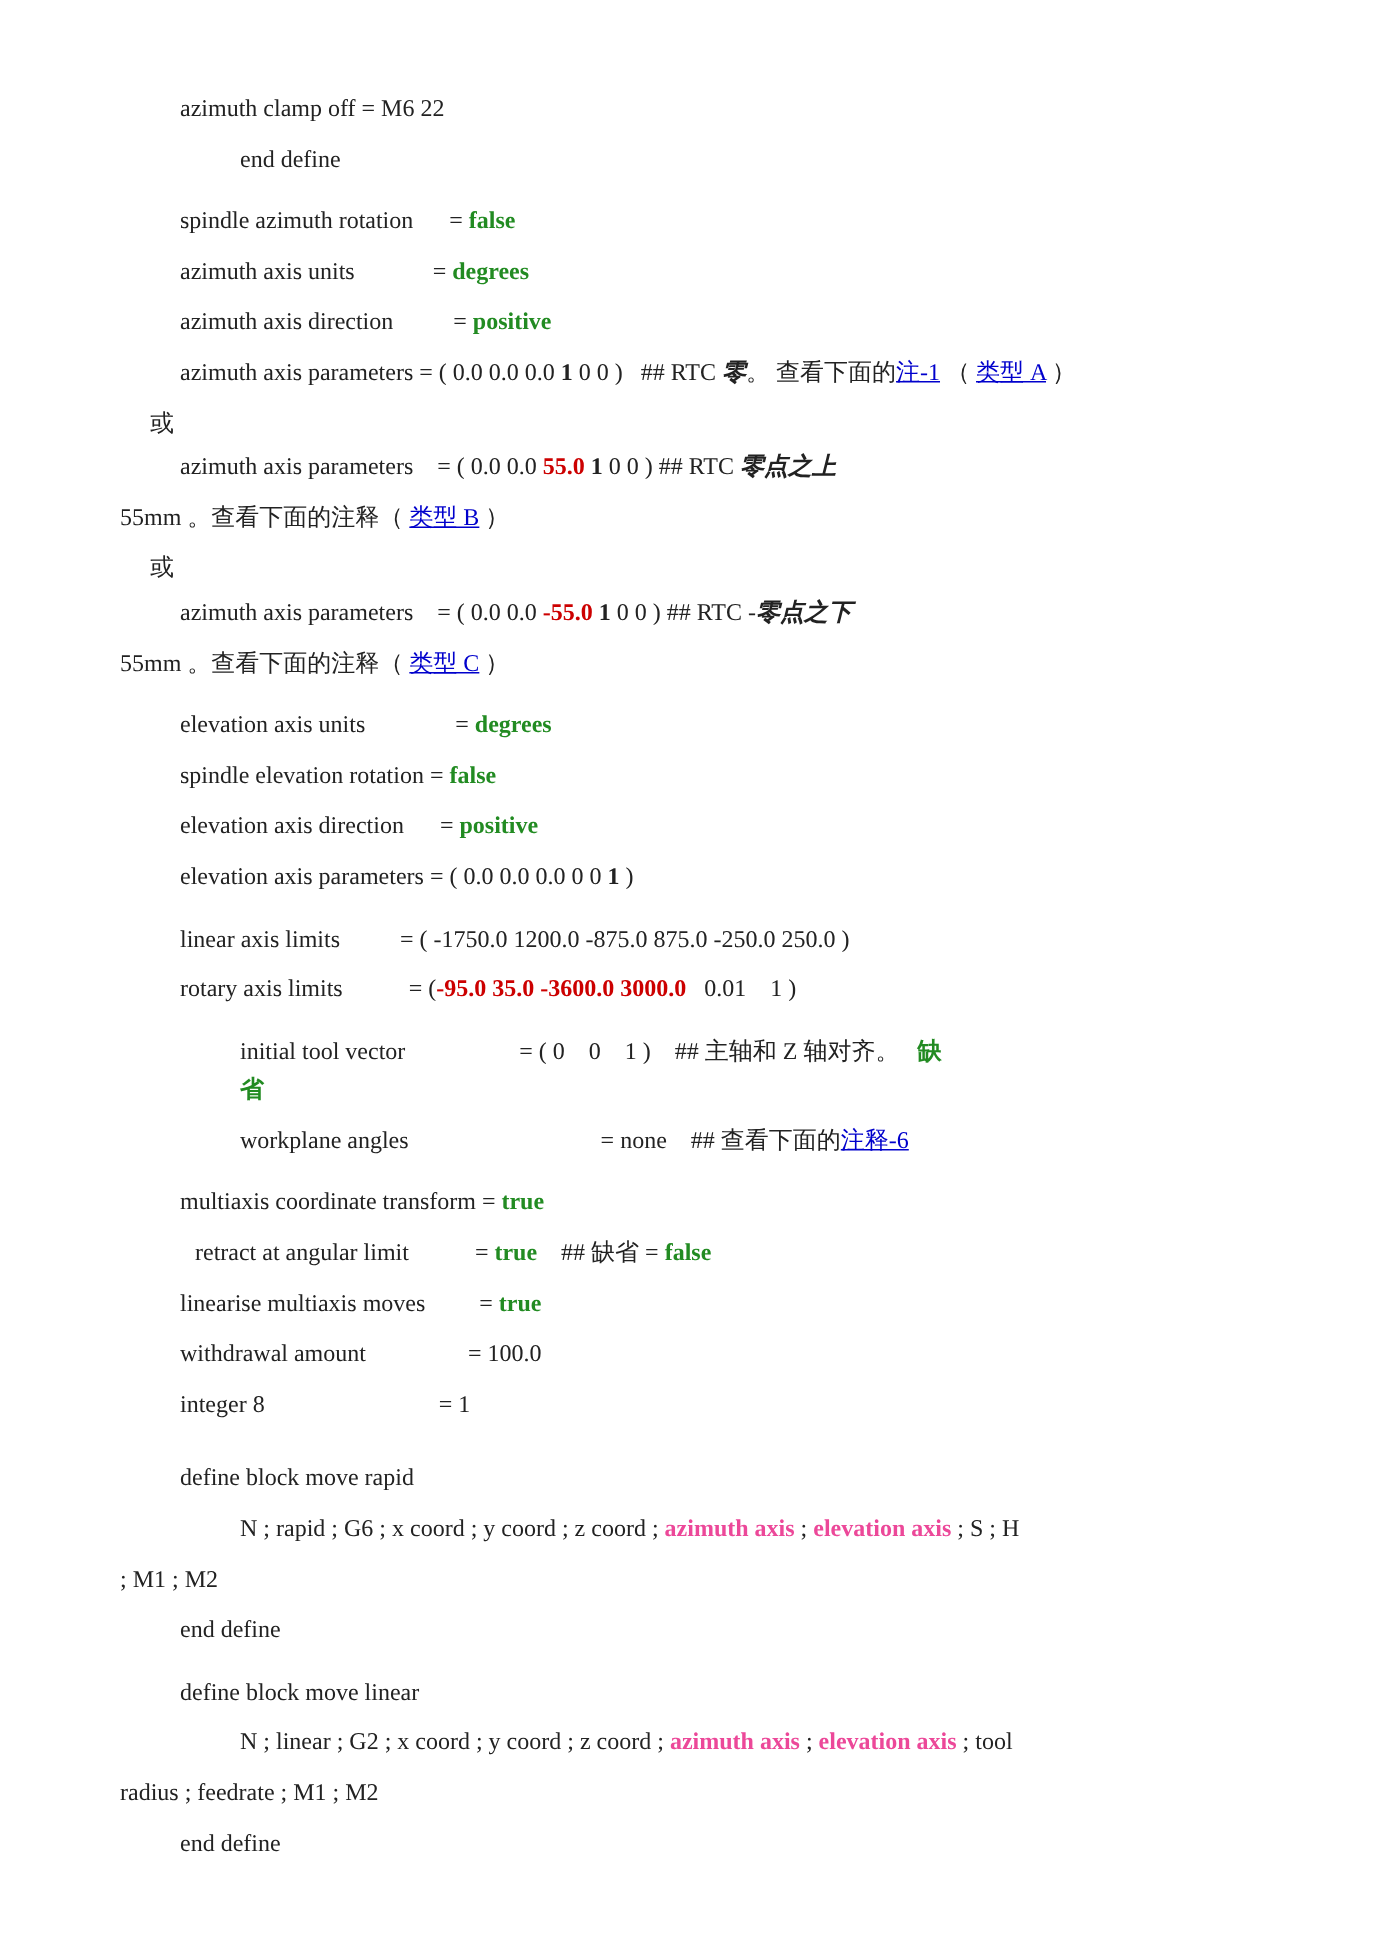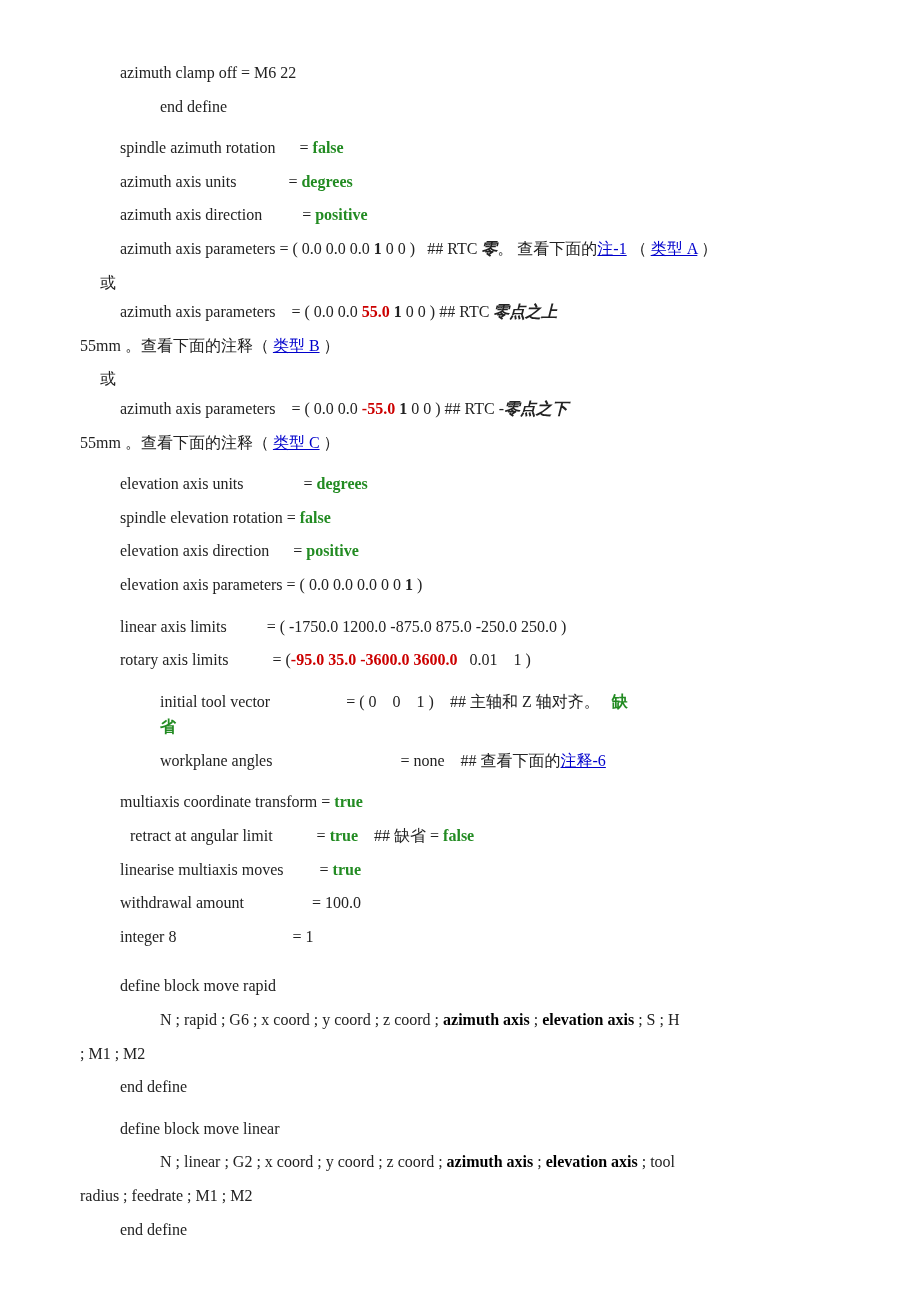--- a/index.html
+++ b/index.html
@@ -39,21 +39,21 @@
     .italic-strikethrough {
       font-style: italic;
       font-weight: bold;
     }
     a.note-link {
       color: #0000cc;
       text-decoration: underline;
     }
     .keyword-bold {
       font-weight: bold;
-      color: #000000;
+      color: #ec4899;
     }
     .or-line {
       padding-left: 20px;
       margin: 4px 0;
     }
     .section-gap {
       margin-bottom: 16px;
     }
     .large-gap {
       margin-bottom: 24px;
@@ -143,21 +143,21 @@
     <span> = ( 0.0  0.0  0.0  0  0  <strong>1</strong> )</span>
   </div>
 
   <div class="block indent1">
     <span>linear axis limits</span>
     <span>&nbsp;&nbsp;&nbsp;&nbsp;&nbsp;&nbsp;&nbsp;&nbsp; = ( -1750.0  1200.0  -875.0  875.0  -250.0  250.0 )</span>
   </div>
 
   <div class="block indent1 section-gap">
     <span>rotary axis limits</span>
-    <span>&nbsp;&nbsp;&nbsp;&nbsp;&nbsp;&nbsp;&nbsp;&nbsp;&nbsp; = (</span><span class="bold-red">-95.0</span><span>  </span><span class="bold-red">35.0</span><span>  </span><span class="bold-red">-3600.0</span><span>  </span><span class="bold-red">3600.0</span><span>&nbsp;&nbsp; 0.01 &nbsp;&nbsp; 1 )</span>
+    <span>&nbsp;&nbsp;&nbsp;&nbsp;&nbsp;&nbsp;&nbsp;&nbsp;&nbsp; = (</span><span class="bold-red">-95.0</span><span>  </span><span class="bold-red">35.0</span><span>  </span><span class="bold-red">-3600.0</span><span>  </span><span class="bold-red">3000.0</span><span>&nbsp;&nbsp; 0.01 &nbsp;&nbsp; 1 )</span>
   </div>
 
   <div class="block indent2">
     <span>initial tool vector</span>
     <span>&nbsp;&nbsp;&nbsp;&nbsp;&nbsp;&nbsp;&nbsp;&nbsp;&nbsp;&nbsp;&nbsp;&nbsp;&nbsp;&nbsp;&nbsp;&nbsp;&nbsp; = (  0 &nbsp;&nbsp; 0 &nbsp;&nbsp; 1  )  &nbsp;&nbsp; ## 主轴和 Z 轴对齐。 &nbsp;&nbsp;</span><span style="color:#228B22; font-weight:bold;">缺<br>省</span>
   </div>
 
   <div class="block indent2 section-gap">
     <span>workplane angles</span>
     <span>&nbsp;&nbsp;&nbsp;&nbsp;&nbsp;&nbsp;&nbsp;&nbsp;&nbsp;&nbsp;&nbsp;&nbsp;&nbsp;&nbsp;&nbsp;&nbsp;&nbsp;&nbsp;&nbsp;&nbsp;&nbsp;&nbsp;&nbsp;&nbsp;&nbsp;&nbsp;&nbsp;&nbsp;&nbsp;&nbsp; = none &nbsp;&nbsp; ## 查看下面的<a class="note-link">注释-6</a></span>

